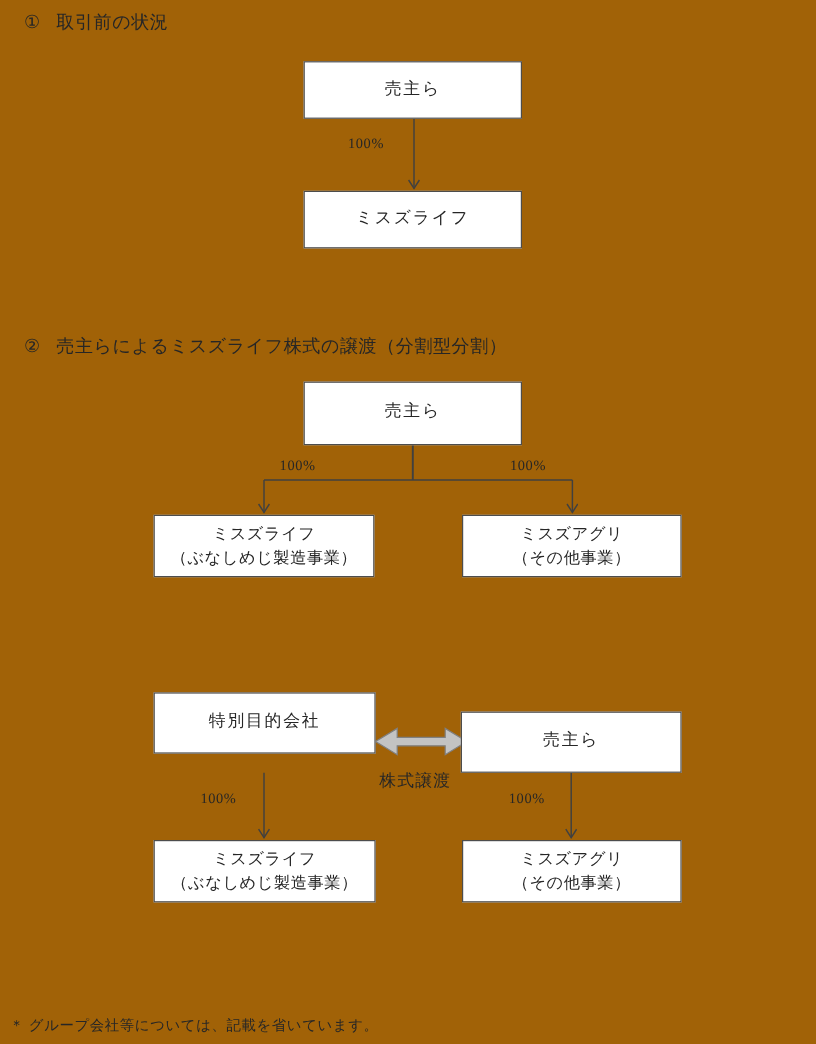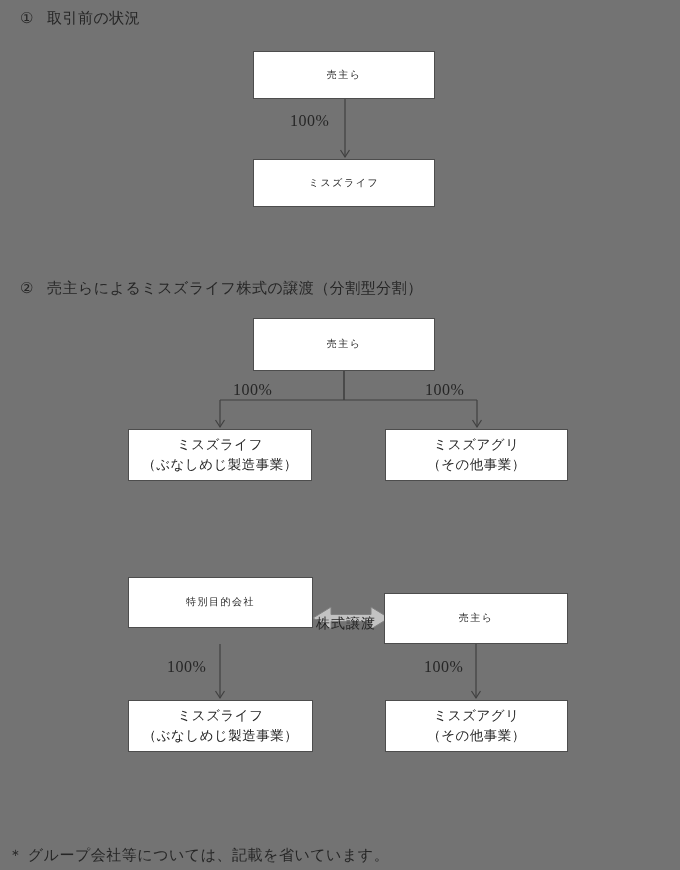--- a/index.html
+++ b/index.html
@@ -1,31 +1,31 @@
 <!DOCTYPE html>
 <html style="--line: #404040; --box-border: #4d4d4d; --text: #262626; --transfer-arrow-fill: #c3c3c3; --transfer-arrow-stroke: #808080;"><head>
 <meta charset="utf-8">
 <style>
   html, body { margin:0; padding:0; background:#ffffff; }
   .canvas {
-    position:relative; width:680px; height:870px; background:#737373;
+    position:relative; width:680px; height:870px; background:#a16207;
     font-family:"Liberation Serif","DejaVu Serif",serif;
     color:var(--text,#262626); overflow:hidden;
   }
   .heading { position:absolute; left:20px; font-size:15px; white-space:nowrap; letter-spacing:0.5px; }
   .hnum { display:inline-block; margin-right:13px; }
   .box {
     position:absolute; background:#ffffff; border:1px solid var(--box-border,#4d4d4d);
     display:flex; flex-direction:column; align-items:center; justify-content:center;
-    font-size:10px; line-height:1.45; text-align:center; letter-spacing:1.5px; box-sizing:border-box;
+    font-size:14px; line-height:1.45; text-align:center; letter-spacing:1.5px; box-sizing:border-box;
   }
   .box.two { font-size:13.5px; letter-spacing:0.5px; }
-  .pct { position:absolute; font-size:16px; letter-spacing:0.5px; }
+  .pct { position:absolute; font-size:12px; letter-spacing:0.5px; }
   .transfer-label { position:absolute; width:64px; text-align:center; font-size:14px; letter-spacing:1px; }
-  .footnote { position:absolute; font-size:15px; letter-spacing:0.5px; white-space:nowrap; }
+  .footnote { position:absolute; font-size:12px; letter-spacing:0.5px; white-space:nowrap; }
   .connectors { position:absolute; left:0; top:0; pointer-events:none; }
   .connectors .cline { stroke:var(--line,#404040); stroke-width:1.2; fill:none; }
   .transfer-arrow {
     fill:var(--transfer-arrow-fill,#c3c3c3);
     stroke:var(--transfer-arrow-stroke,#808080); stroke-width:1;
   }
 </style>
 </head>
 <body>
 
@@ -80,21 +80,21 @@
     <span>（その他事業）</span>
   </div>
 
 
   <div class="box" style="left:128px;top:577px;width:185px;height:51px">
     <span>特別目的会社</span>
   </div>
   <div class="box" style="left:384px;top:593px;width:184px;height:51px">
     <span>売主ら</span>
   </div>
-  <span class="transfer-label" style="left:314px;top:615px">株式譲渡</span>
+  <span class="transfer-label" style="left:314px;top:642px">株式譲渡</span>
   <span class="pct" style="left:167px;top:658px">100%</span>
   <span class="pct" style="left:424px;top:658px">100%</span>
   <div class="box two" style="left:128px;top:700px;width:185px;height:52px">
     <span>ミスズライフ</span>
     <span>（ぶなしめじ製造事業）</span>
   </div>
   <div class="box two" style="left:385px;top:700px;width:183px;height:52px">
     <span>ミスズアグリ</span>
     <span>（その他事業）</span>
   </div>

